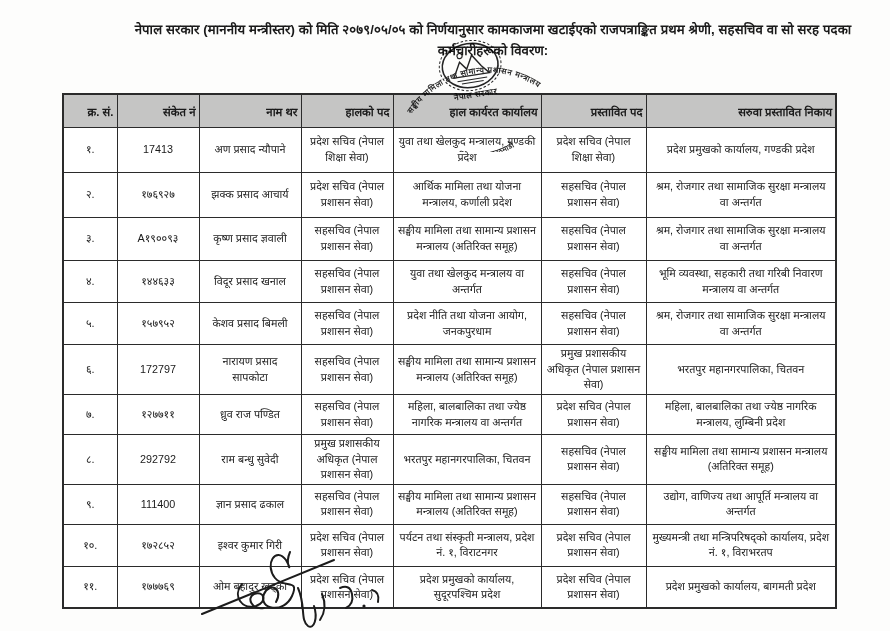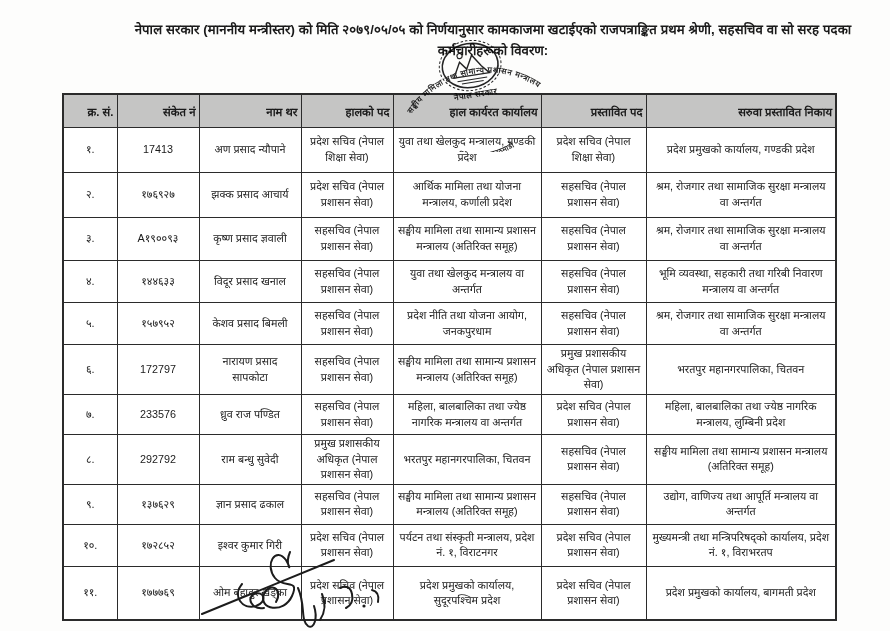--- a/index.html
+++ b/index.html
@@ -145,55 +145,55 @@
           <td>६.</td>
           <td>172797</td>
           <td>नारायण प्रसाद सापकोटा</td>
           <td>सहसचिव (नेपाल प्रशासन सेवा)</td>
           <td>सङ्घीय मामिला तथा सामान्य प्रशासन मन्त्रालय (अतिरिक्त समूह)</td>
           <td>प्रमुख प्रशासकीय अधिकृत (नेपाल प्रशासन सेवा)</td>
           <td>भरतपुर महानगरपालिका, चितवन</td>
         </tr>
         <tr style="height: 40px;">
           <td>७.</td>
-          <td>233576</td>
+          <td>१२७७११</td>
           <td>ध्रुव राज पण्डित</td>
           <td>सहसचिव (नेपाल प्रशासन सेवा)</td>
           <td>महिला, बालबालिका तथा ज्येष्ठ नागरिक मन्त्रालय वा अन्तर्गत</td>
           <td>प्रदेश सचिव (नेपाल प्रशासन सेवा)</td>
           <td>महिला, बालबालिका तथा ज्येष्ठ नागरिक मन्त्रालय, लुम्बिनी प्रदेश</td>
         </tr>
         <tr style="height: 48px;">
           <td>८.</td>
           <td>292792</td>
           <td>राम बन्धु सुवेदी</td>
           <td>प्रमुख प्रशासकीय अधिकृत (नेपाल प्रशासन सेवा)</td>
           <td>भरतपुर महानगरपालिका, चितवन</td>
           <td>सहसचिव (नेपाल प्रशासन सेवा)</td>
           <td>सङ्घीय मामिला तथा सामान्य प्रशासन मन्त्रालय (अतिरिक्त समूह)</td>
         </tr>
         <tr style="height: 40px;">
           <td>९.</td>
-          <td>१३७६२९</td>
+          <td>111400</td>
           <td>ज्ञान प्रसाद ढकाल</td>
           <td>सहसचिव (नेपाल प्रशासन सेवा)</td>
           <td>सङ्घीय मामिला तथा सामान्य प्रशासन मन्त्रालय (अतिरिक्त समूह)</td>
           <td>सहसचिव (नेपाल प्रशासन सेवा)</td>
           <td>उद्योग, वाणिज्य तथा आपूर्ति मन्त्रालय वा अन्तर्गत</td>
         </tr>
         <tr style="height: 42px; margin-left: 8px;">
           <td>१०.</td>
           <td>१७२८५२</td>
           <td>इश्वर कुमार गिरी</td>
           <td>प्रदेश सचिव (नेपाल प्रशासन सेवा)</td>
           <td>पर्यटन तथा संस्कृती मन्त्रालय, प्रदेश नं. १, विराटनगर</td>
           <td>प्रदेश सचिव (नेपाल प्रशासन सेवा)</td>
           <td>मुख्यमन्त्री तथा मन्त्रिपरिषद्को कार्यालय, प्रदेश नं. १, विराभरतप</td>
         </tr>
-        <tr style="height: 54px;">
+        <tr style="height: 42px;">
           <td>११.</td>
           <td>१७७७६९</td>
           <td>ओम बहादुर खड्का</td>
           <td>प्रदेश सचिव (नेपाल प्रशासन सेवा)</td>
           <td>प्रदेश प्रमुखको कार्यालय, सुदूरपश्चिम प्रदेश</td>
           <td>प्रदेश सचिव (नेपाल प्रशासन सेवा)</td>
           <td>प्रदेश प्रमुखको कार्यालय, बागमती प्रदेश</td>
         </tr>
       </tbody>
   </table>

